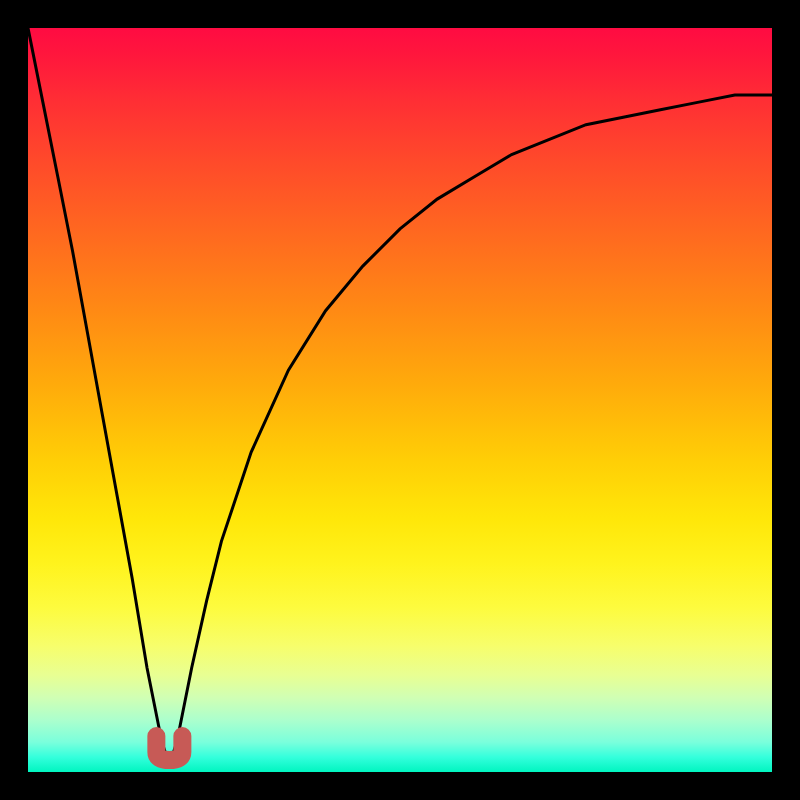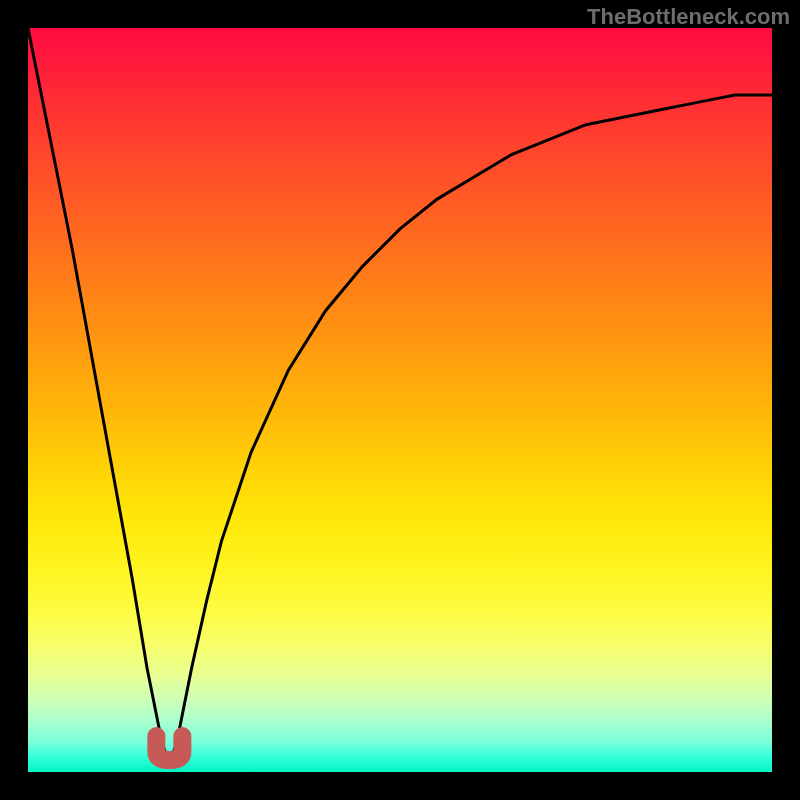--- a/index.html
+++ b/index.html
@@ -88,14 +88,13 @@
     <div class="gradient-bg"></div>
 
     <svg class="curve-svg" viewBox="0 0 744 744" preserveAspectRatio="none">
 
       <path id="curve-path" class="curve-path" d="M 0.0 0.0 L 14.9 74.4 L 29.8 148.8 L 44.6 223.2 L 59.5 305.0 L 74.4 386.9 L 89.3 468.7 L 104.2 550.6 L 119.0 639.8 L 133.9 714.2 L 141.4 736.6 L 148.8 714.2 L 163.7 639.8 L 178.6 572.9 L 193.4 513.4 L 223.2 424.1 L 260.4 342.2 L 297.6 282.7 L 334.8 238.1 L 372.0 200.9 L 409.2 171.1 L 446.4 148.8 L 483.6 126.5 L 520.8 111.6 L 558.0 96.7 L 595.2 89.3 L 632.4 81.8 L 669.6 74.4 L 706.8 67.0 L 744.0 67.0"></path>
 
       <path id="dip-path" class="dip-marker" d="M 128.36 708 L 128.36 724 Q 128.36 732 141.36 732 Q 154.36 732 154.36 724 L 154.36 708"></path>
     </svg>
   </div>
 
-  <div class="attribution">TheBottleneck.com</div>
 </div>
 
 </body></html>

